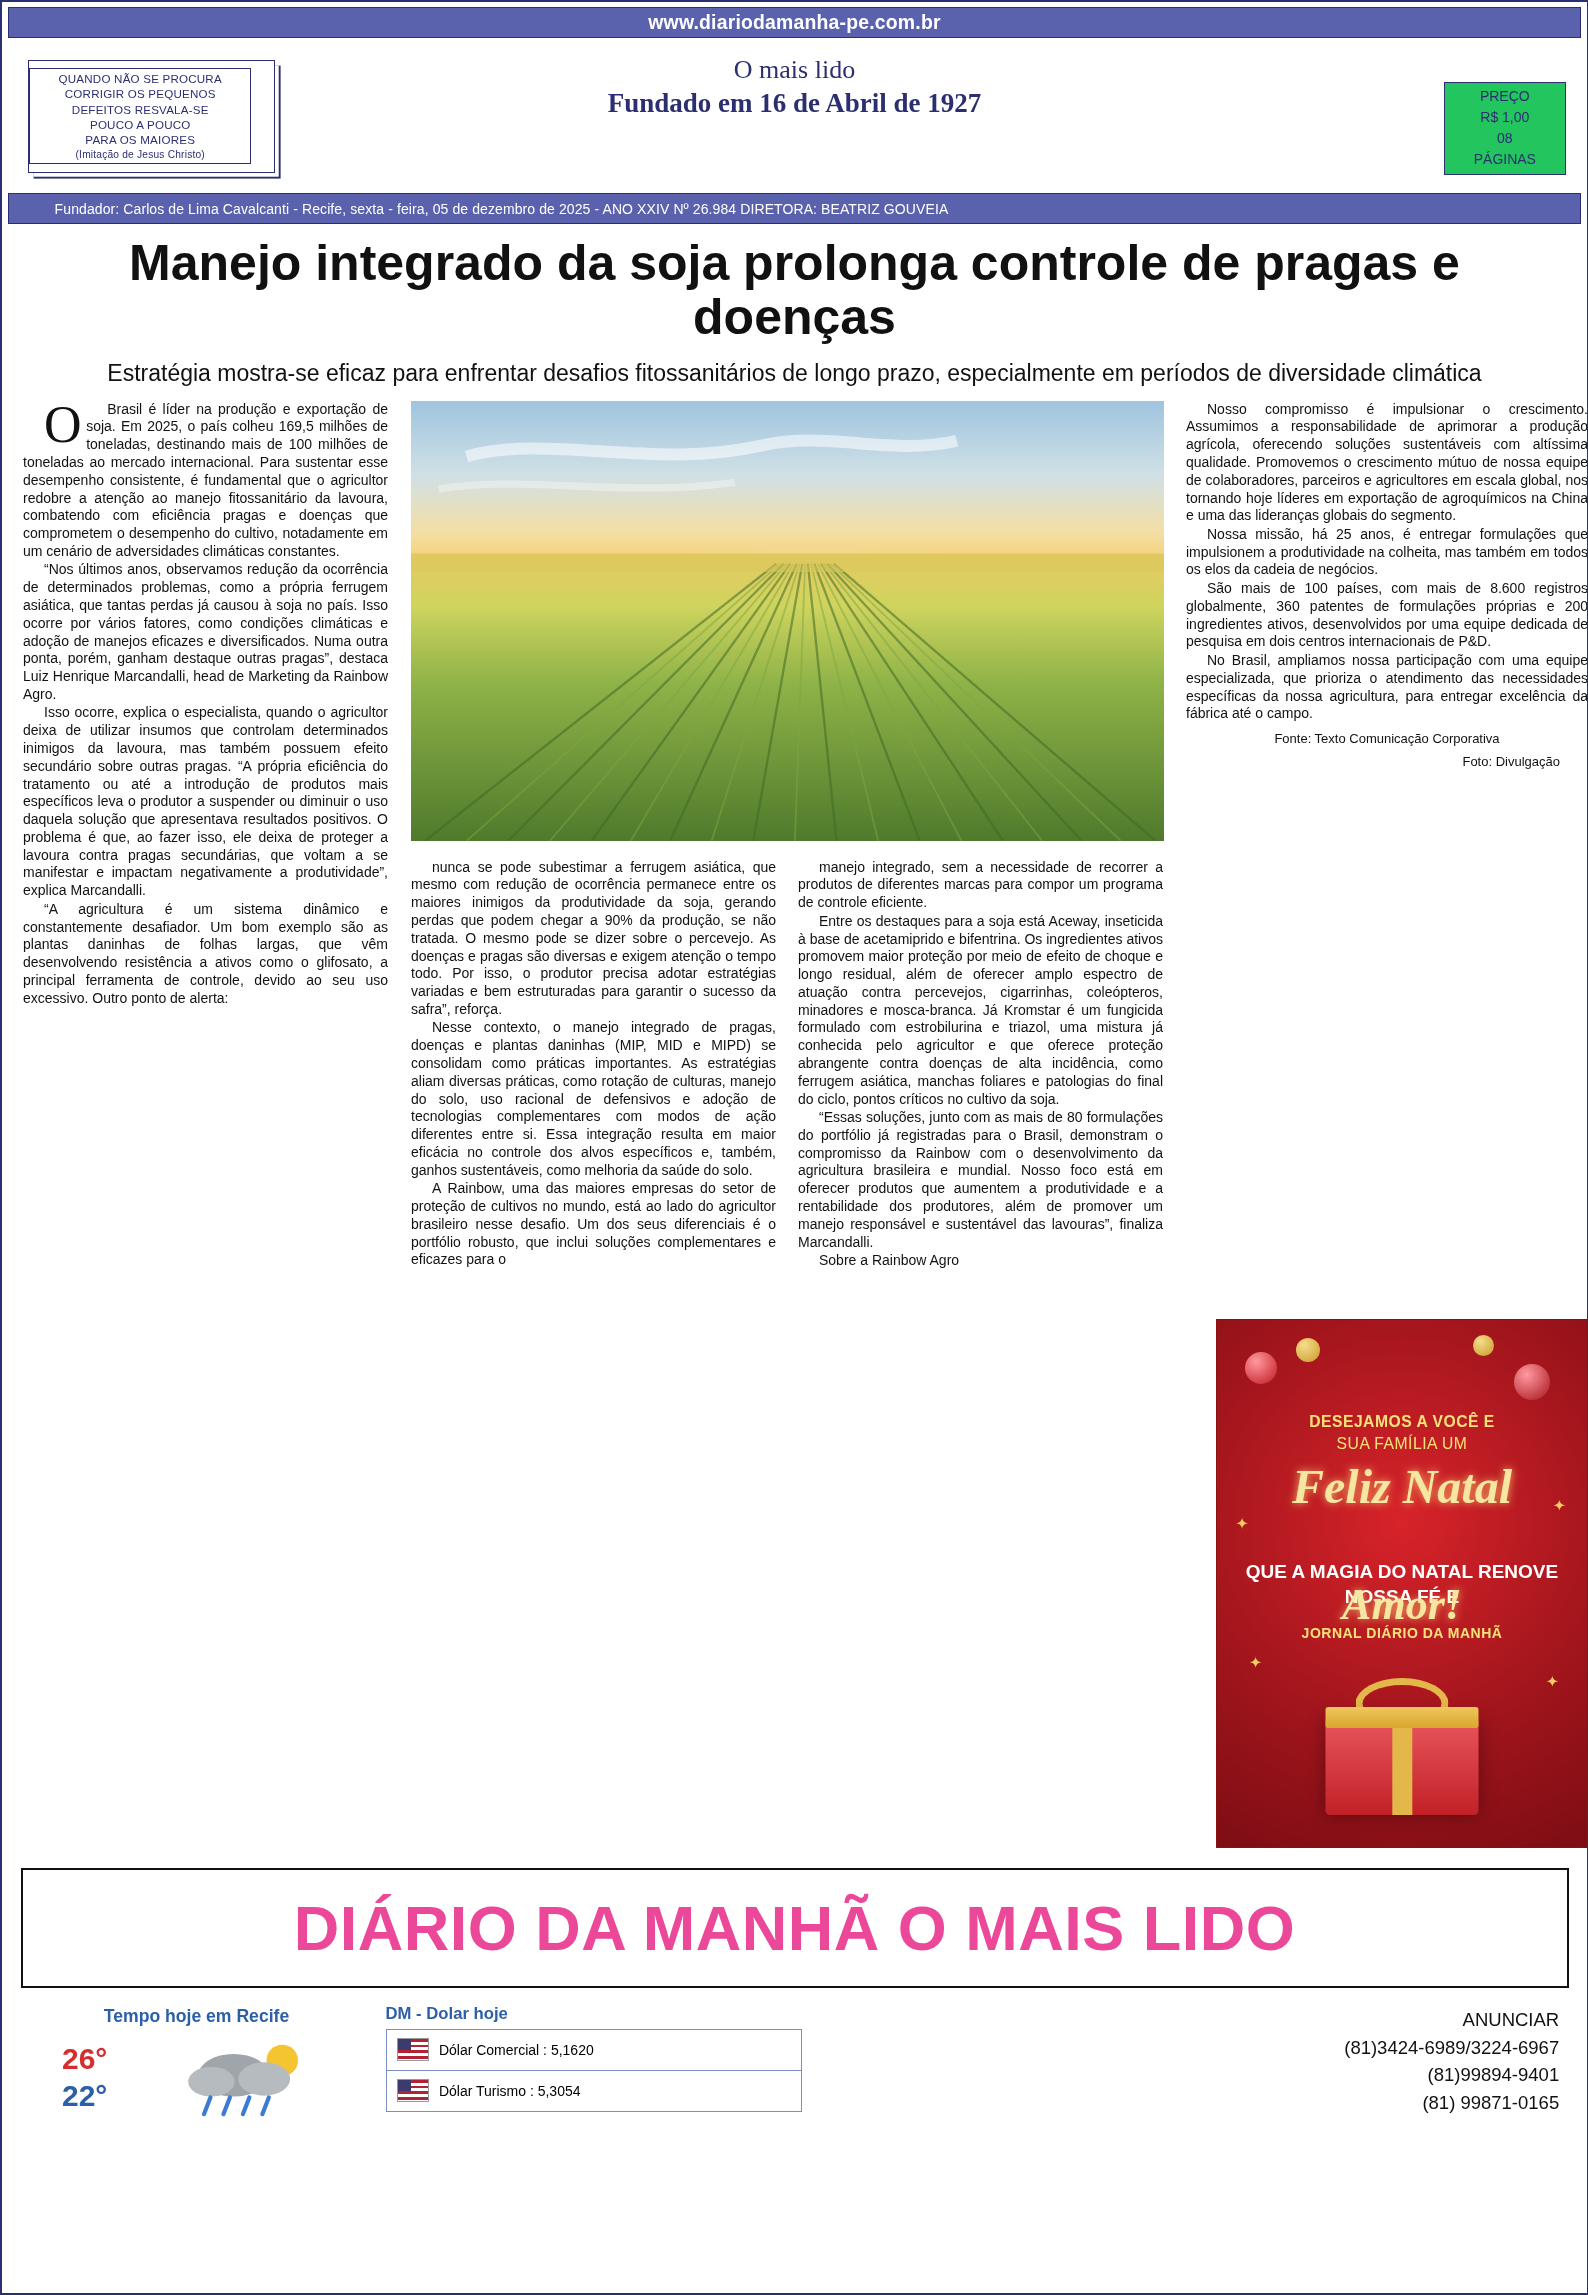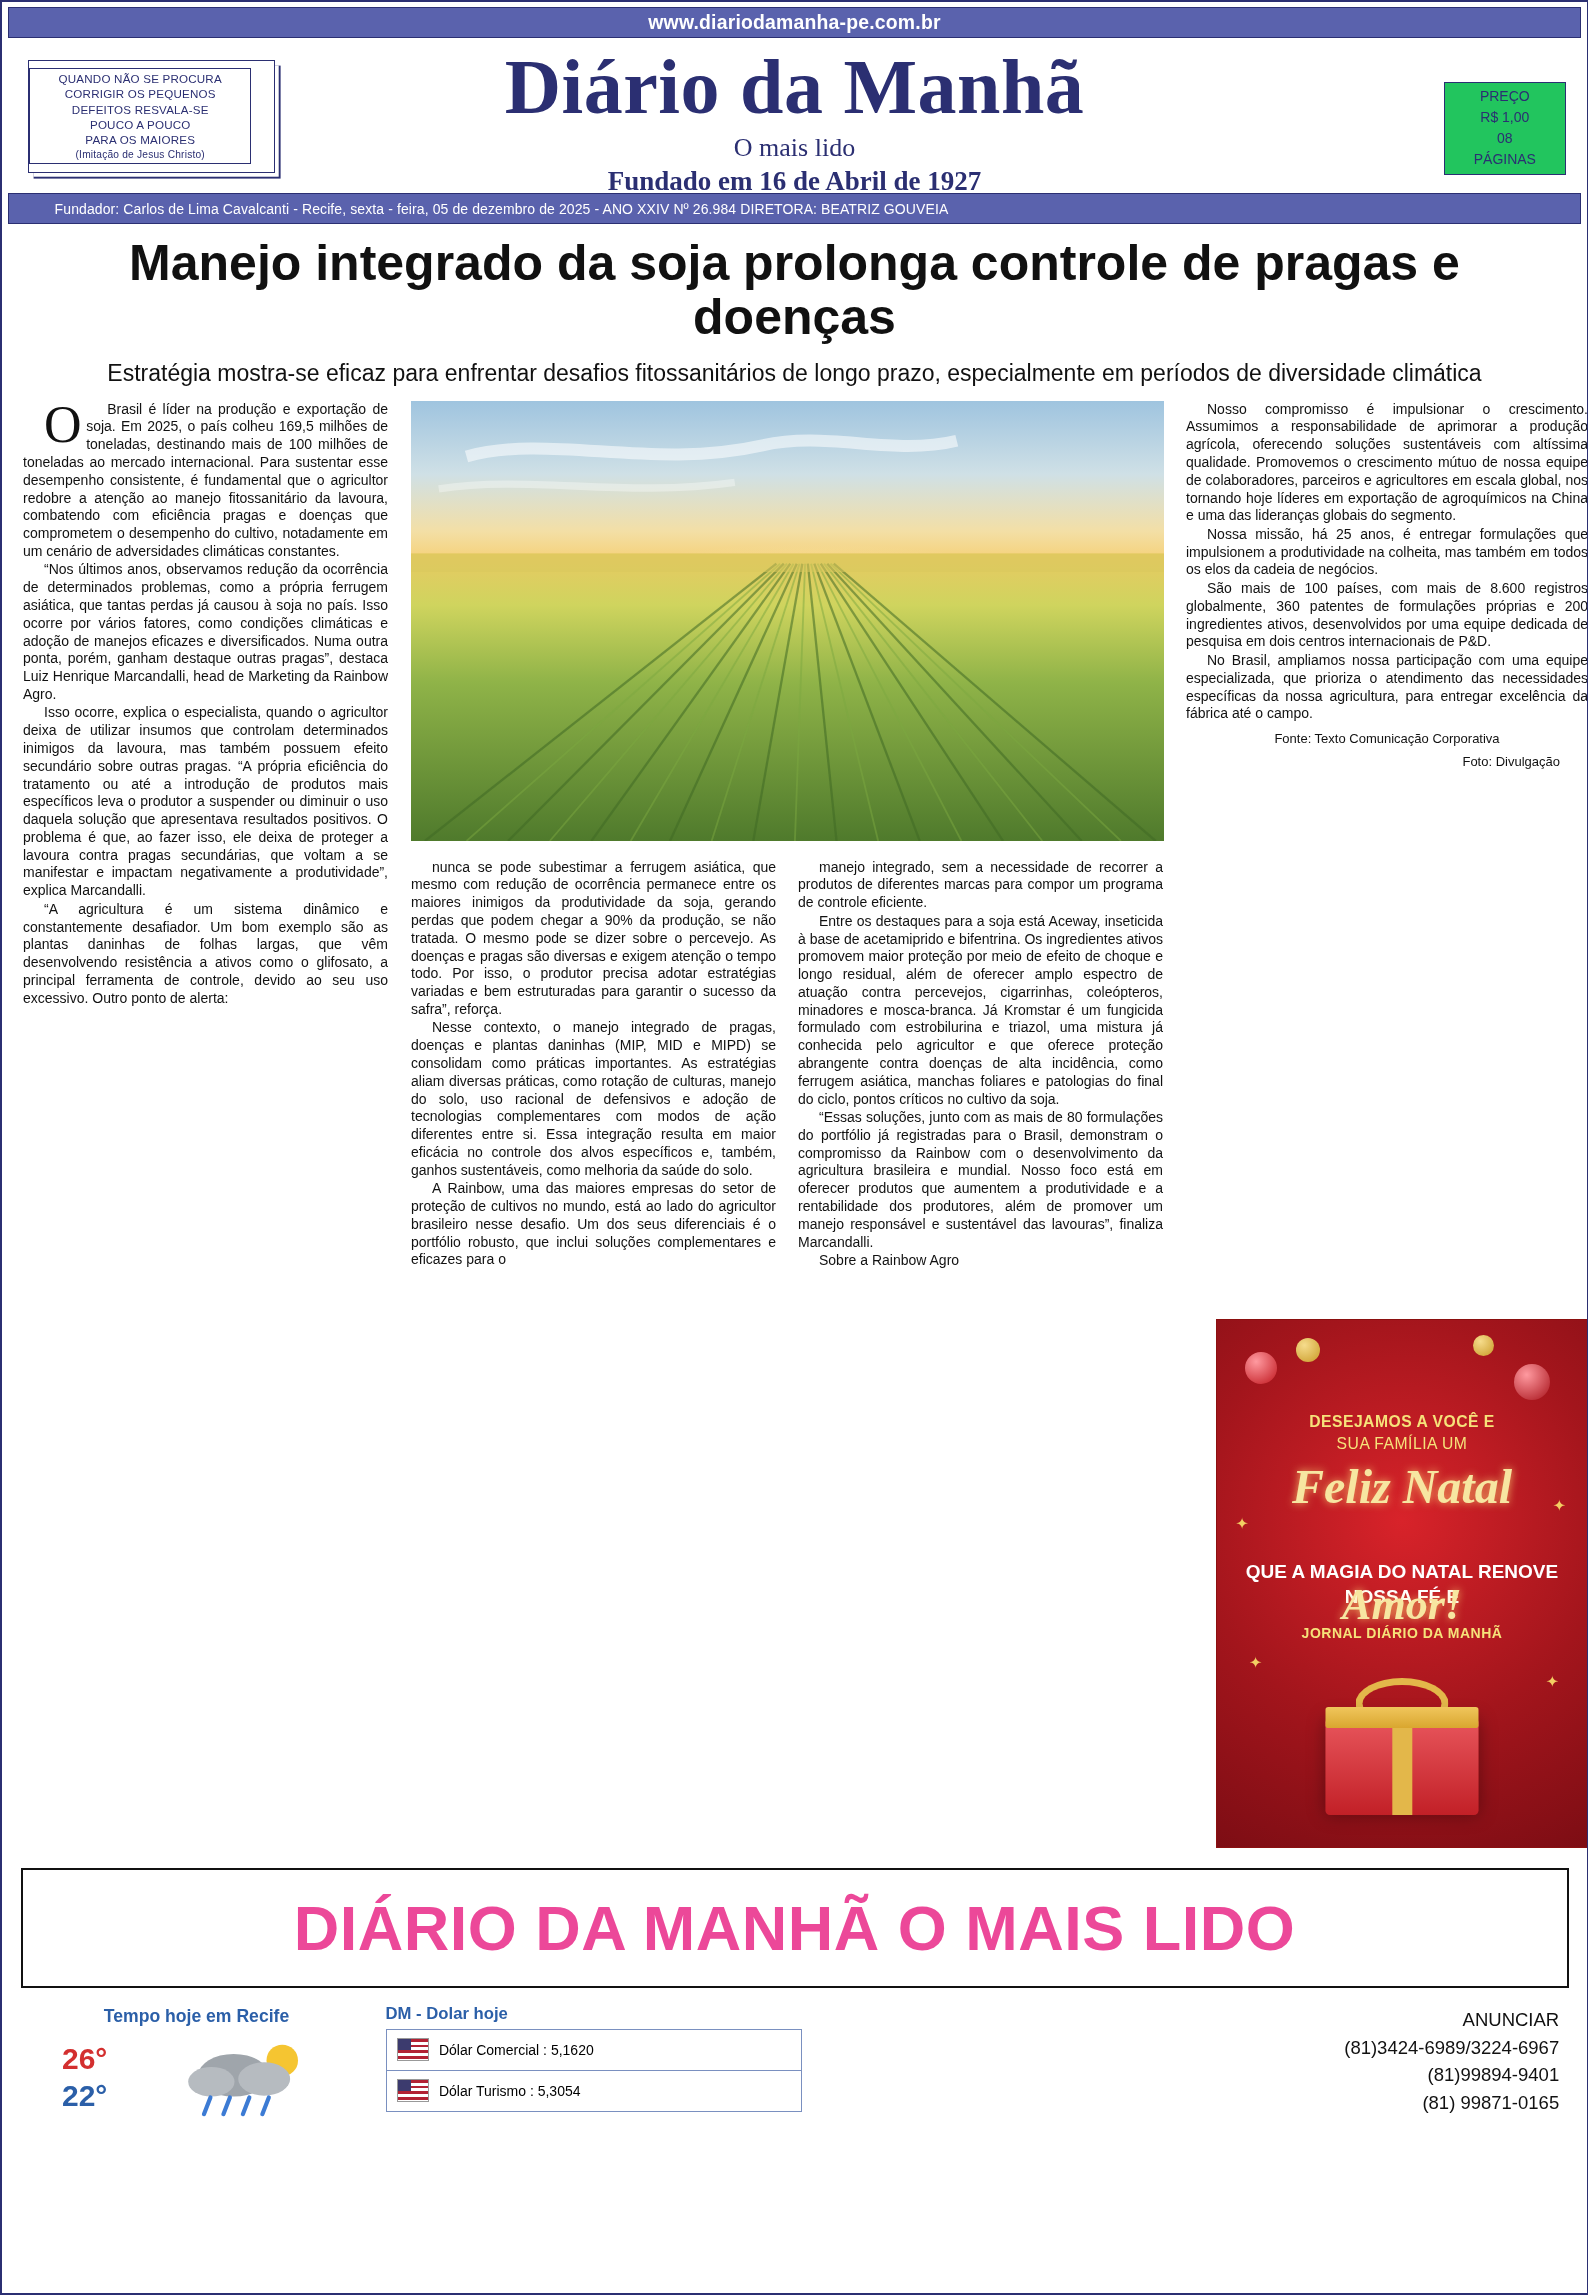--- a/index.html
+++ b/index.html
@@ -302,21 +302,20 @@
         <div>QUANDO NÃO SE PROCURA</div>
         <div>CORRIGIR OS PEQUENOS</div>
         <div>DEFEITOS RESVALA-SE</div>
         <div>POUCO A POUCO</div>
         <div>PARA OS MAIORES</div>
         <div class="sig">(Imitação de Jesus Christo)</div>
       </div>
     </div>
 
     <div class="title-block">
-      <div class="paper-title">Diário da Manhã</div>
       <div class="paper-sub1">O mais lido</div>
       <div class="paper-sub2">Fundado em 16 de Abril de 1927</div>
     </div>
 
     <div class="price-box">
       <div>PREÇO</div>
       <div>R$ 1,00</div>
       <div>08</div>
       <div>PÁGINAS</div>
     </div>

